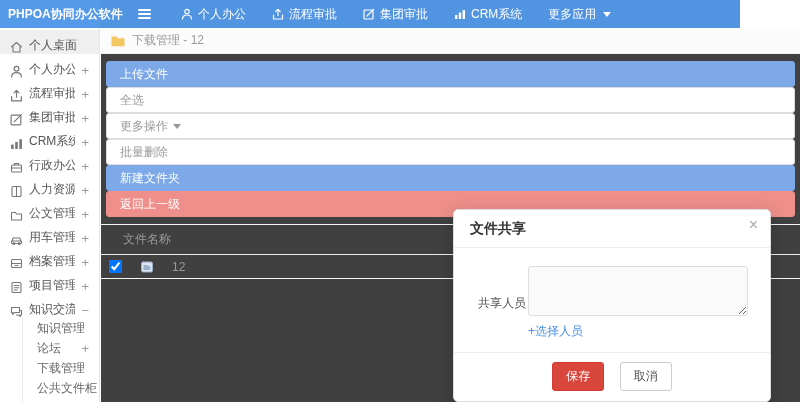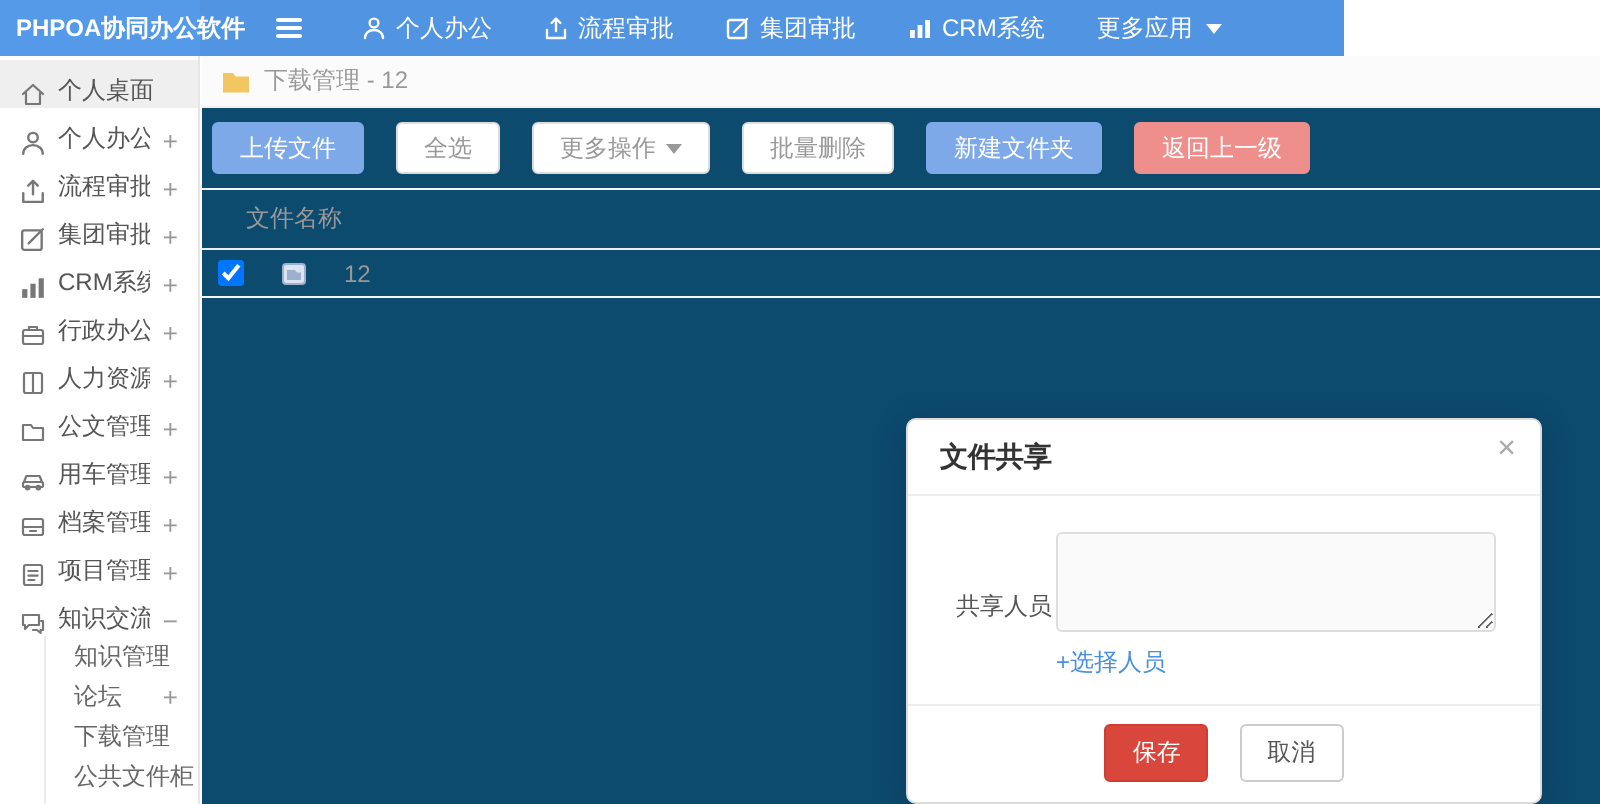--- a/index.html
+++ b/index.html
@@ -1,21 +1,21 @@
 <!DOCTYPE html>
 <html><head>
 <meta charset="utf-8">
 <style>
   * { margin:0; padding:0; box-sizing:border-box; }
   html,body { width:800px; height:402px; overflow:hidden; background:#fff;
     font-family:"Liberation Sans","DejaVu Sans",sans-serif; }
   body { position:relative; font-size:12px; color:#555; }
 
   
-  .navbar { position:absolute; left:0; top:0; width:672px; height:28px;
+  .navbar { position:absolute; left:0; top:0; width:740px; height:28px;
     background:#5094e2; display:flex; align-items:center; color:#fff; }
   .brand { width:100px; height:28px; line-height:28px; padding-left:8px;
     font-weight:bold; font-size:12px; white-space:nowrap; background:#549ae8; }
   .nav-items { display:flex; align-items:center; margin-left:38px; gap:26px; }
   .hamburger { display:inline-flex; flex-direction:column; gap:2px; cursor:pointer; margin-right:4px; }
   .hamburger i { display:block; width:13px; height:2px; background:#fff; border-radius:1px; }
   .nav-item { display:flex; align-items:center; gap:5px; font-size:12px; cursor:pointer; white-space:nowrap; }
   .nav-item svg { display:block; }
   .caret-down { width:0; height:0; border-left:4px solid transparent;
     border-right:4px solid transparent; border-top:5px solid #fff; margin-left:2px; }
@@ -28,25 +28,25 @@
   .side-item.active { background:#efefef; }
   .side-item svg { flex:0 0 auto; }
   .side-label { flex:1 1 auto; overflow:hidden; }
   .side-suffix { color:#999; font-size:13px; }
   .submenu { margin-left:22px; border-left:1px solid #ebebeb; }
   .sub-item { height:20px; display:flex; align-items:center; padding:0 10px 0 14px;
     font-size:12px; color:#666; cursor:pointer; white-space:nowrap; }
   .sub-item .side-suffix { margin-left:auto; }
 
   
-  .main { position:absolute; left:101px; top:28px; width:699px; height:374px; background:#0c4a6e; }
+  .main { position:absolute; left:101px; top:28px; width:699px; height:374px; background:#404040; }
   .breadcrumb-bar { height:26px; display:flex; align-items:center; gap:7px;
     padding:0 10px; background:#fbfbfb; border-bottom:1px solid #f0f0f0; color:#999; }
-  .toolbar { display:flex; gap:16px; padding:7px 5px;
-    border-bottom:1px solid #f5f5f5; }
+  .toolbar { display:flex; gap:0; padding:7px 5px;
+    border-bottom:1px solid #f5f5f5;flex-direction:column; }
   .btn { height:26px; display:inline-flex; align-items:center; gap:5px;
     padding:0 13px; font-size:12px; border-radius:3px; cursor:pointer;
     border:1px solid transparent; white-space:nowrap; }
   .btn-primary { background:#7da9e8; color:#fff; border-color:#7da9e8; }
   .btn-default { background:#fff; color:#999; border-color:#ddd; }
   .btn-danger { background:#ee8f8b; color:#fff; border-color:#ee8f8b; }
   .btn .caret-grey { width:0; height:0; border-left:4px solid transparent;
     border-right:4px solid transparent; border-top:5px solid #999; }
   .table-header { height:30px; display:flex; align-items:center; padding-left:22px;
     color:#999; border-bottom:1px solid #ededed; }

